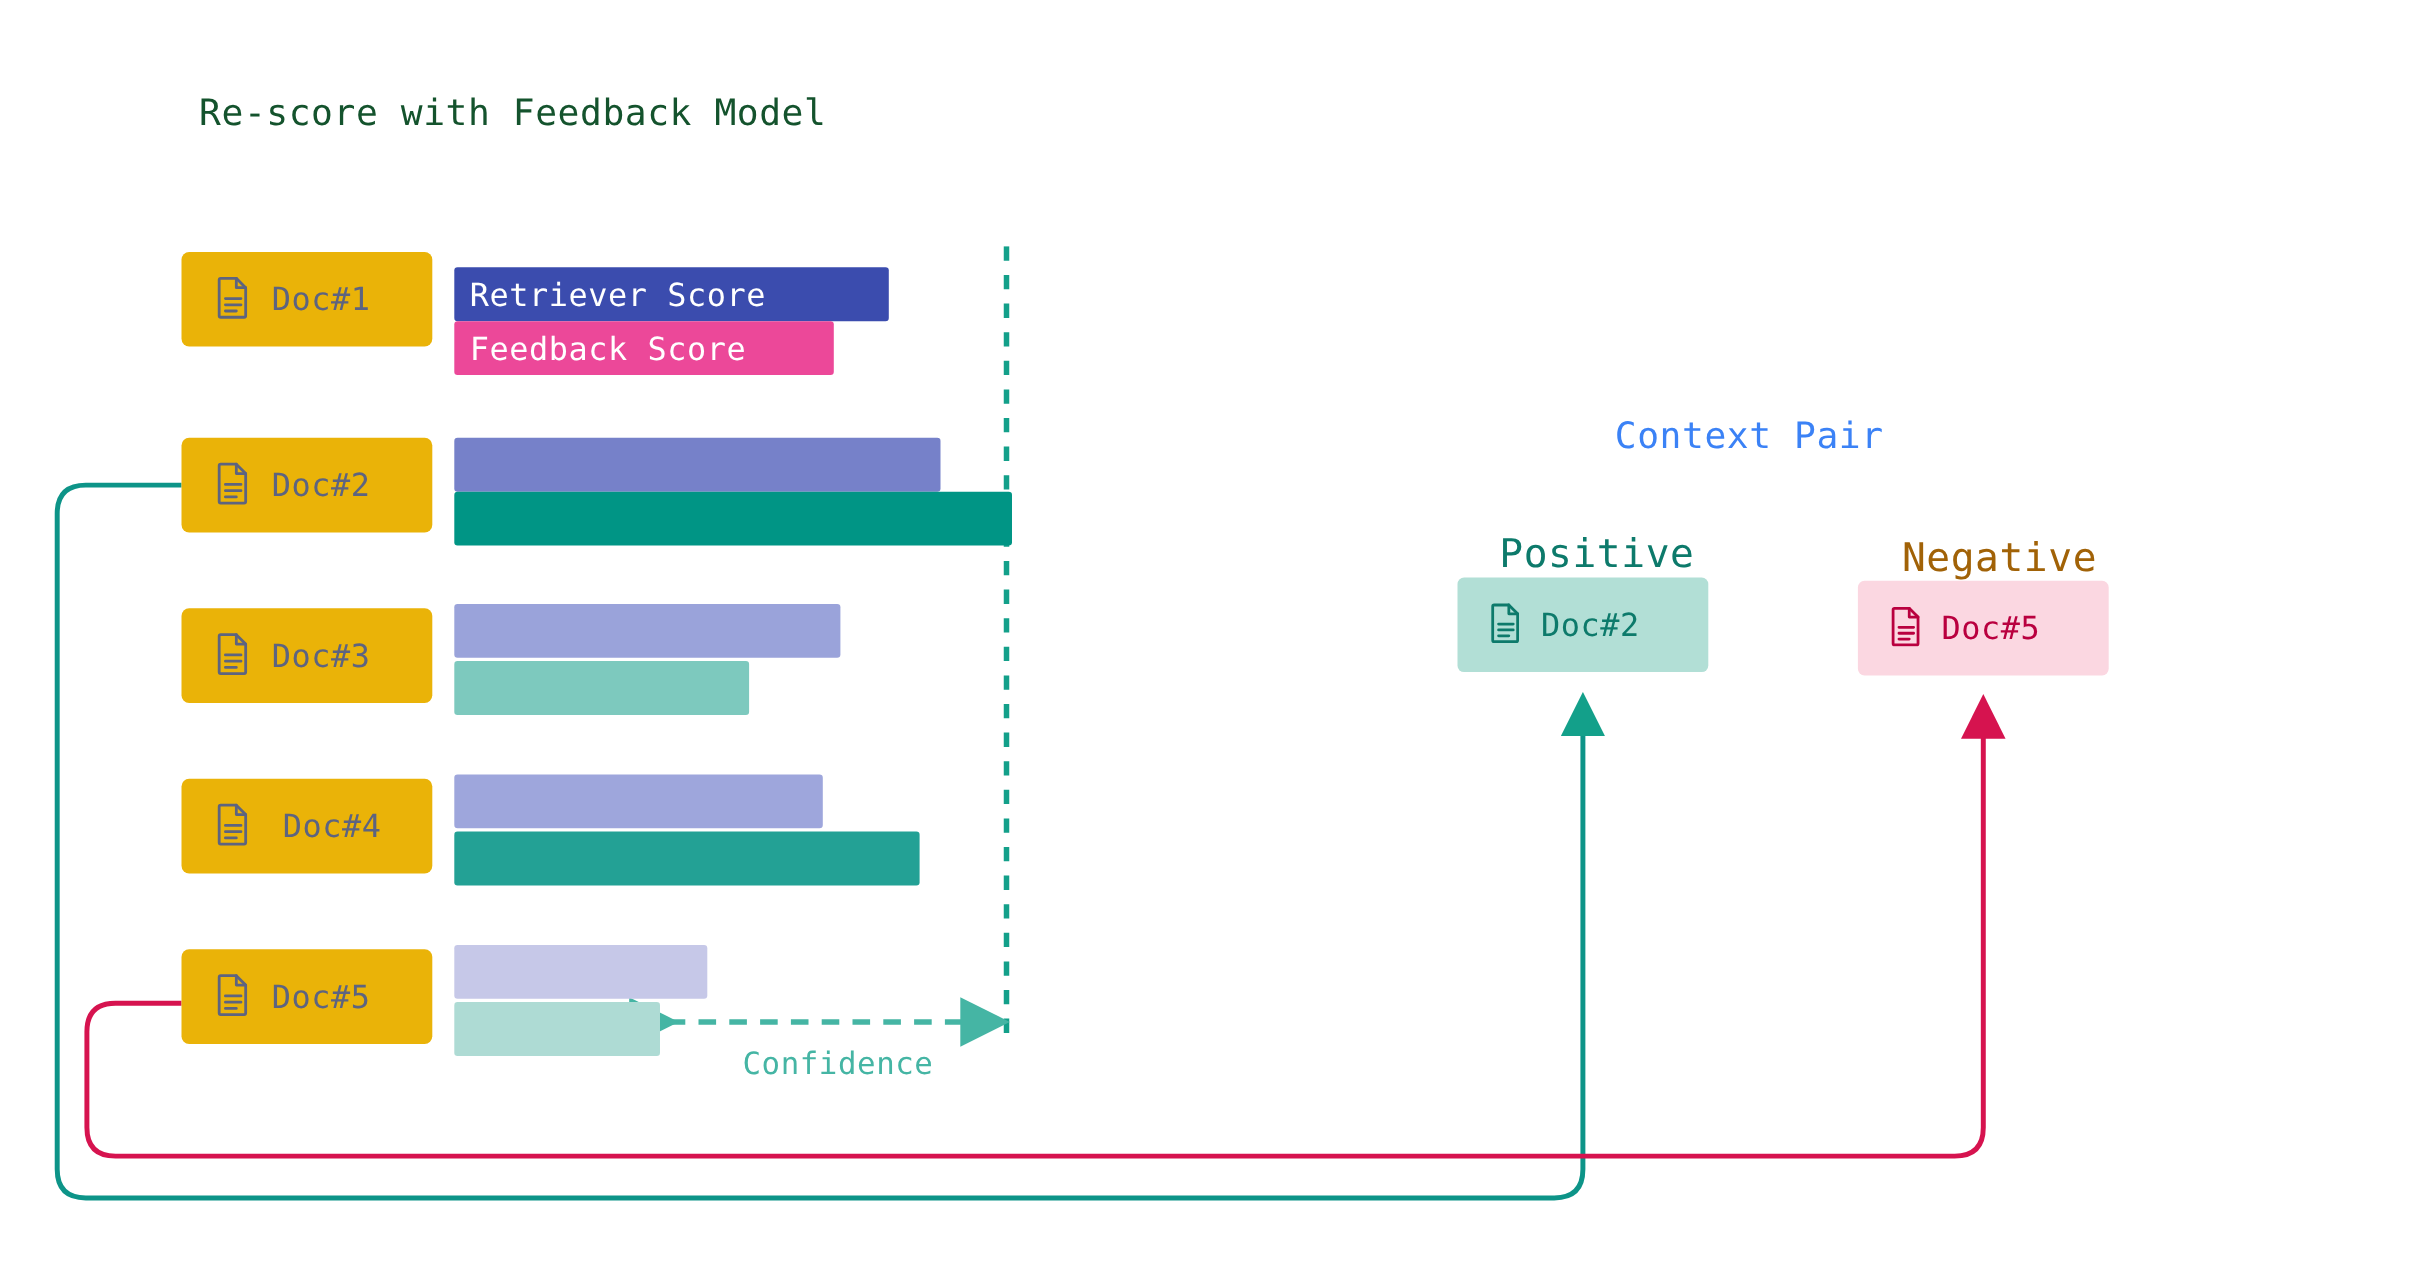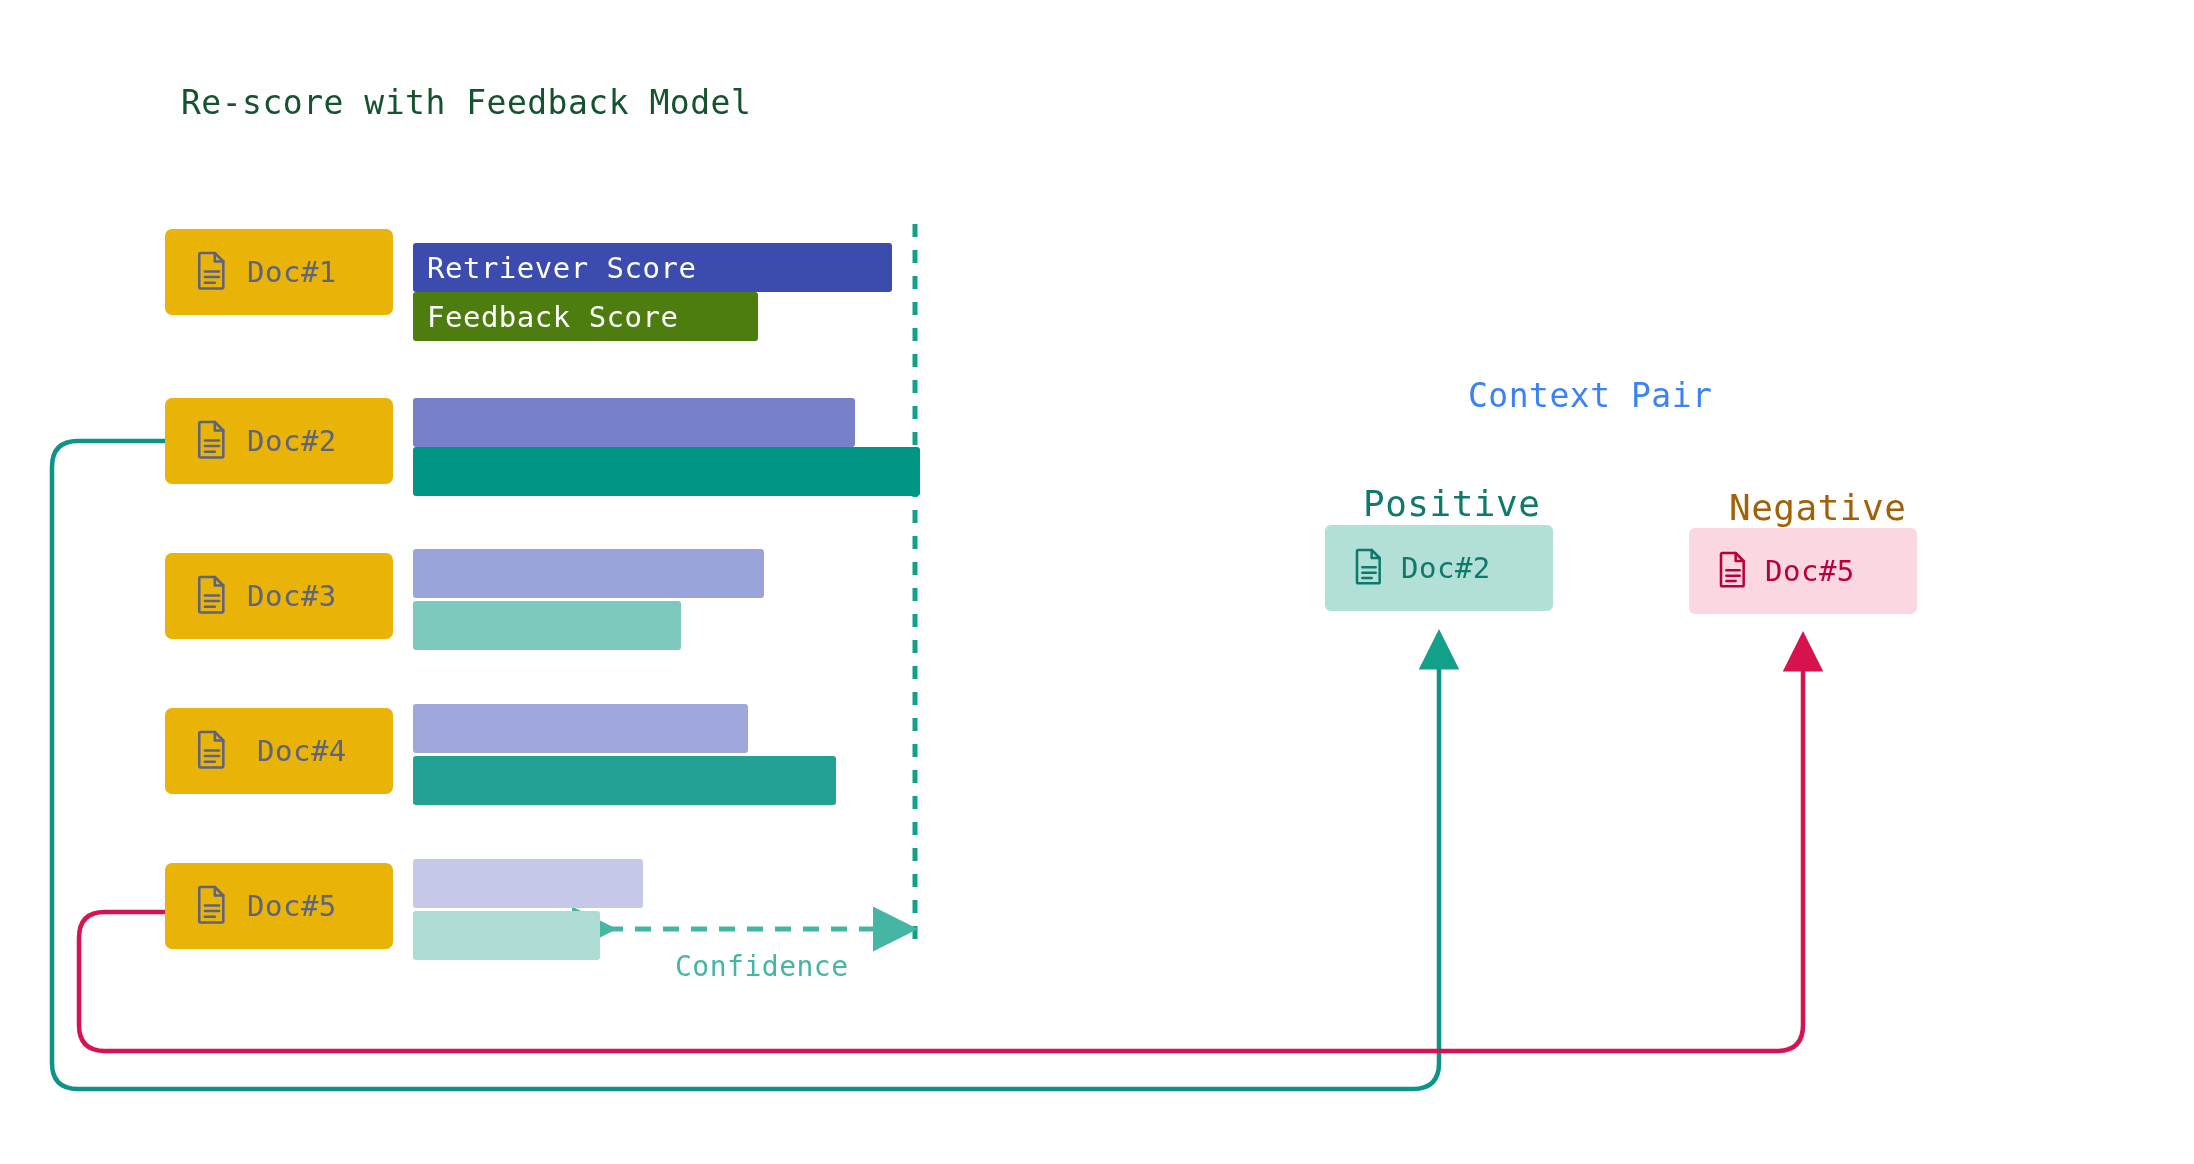--- a/index.html
+++ b/index.html
@@ -174,24 +174,24 @@
     <div class="doc-chip" style="top:229px;">
       <span class="doc-icon">
         <svg width="34" height="40" viewBox="0 0 24 28" fill="none" stroke="#5d6480" stroke-width="1.8" stroke-linecap="round" stroke-linejoin="round">
           <path d="M4 2 h10 l6 6 v18 a1 1 0 0 1 -1 1 H4 a1 1 0 0 1 -1 -1 V3 a1 1 0 0 1 1 -1 z"></path>
           <path d="M14 2 v6 h6"></path>
           <path d="M7 15 h10 M7 19 h10 M7 23 h7"></path>
         </svg>
       </span>
       <span class="doc-label">Doc#1</span>
     </div>
-    <div class="bar" style="left:413px; top:243px; width:479px; background:#3b4cae;">
+    <div class="bar" style="left:413px; top:243px; width:395px; background:#3b4cae;">
       <span class="bar-caption">Retriever Score</span>
     </div>
-    <div class="bar" style="left:413px; top:292px; width:345px; background:#4d7c0f;">
+    <div class="bar" style="left:413px; top:292px; width:345px; background:#ec4899;">
       <span class="bar-caption">Feedback Score</span>
     </div>
   </div>
 
   <div class="doc-row">
     <div class="doc-chip" style="top:398px;">
       <span class="doc-icon">
         <svg width="34" height="40" viewBox="0 0 24 28" fill="none" stroke="#5d6480" stroke-width="1.8" stroke-linecap="round" stroke-linejoin="round">
           <path d="M4 2 h10 l6 6 v18 a1 1 0 0 1 -1 1 H4 a1 1 0 0 1 -1 -1 V3 a1 1 0 0 1 1 -1 z"></path>
           <path d="M14 2 v6 h6"></path>

